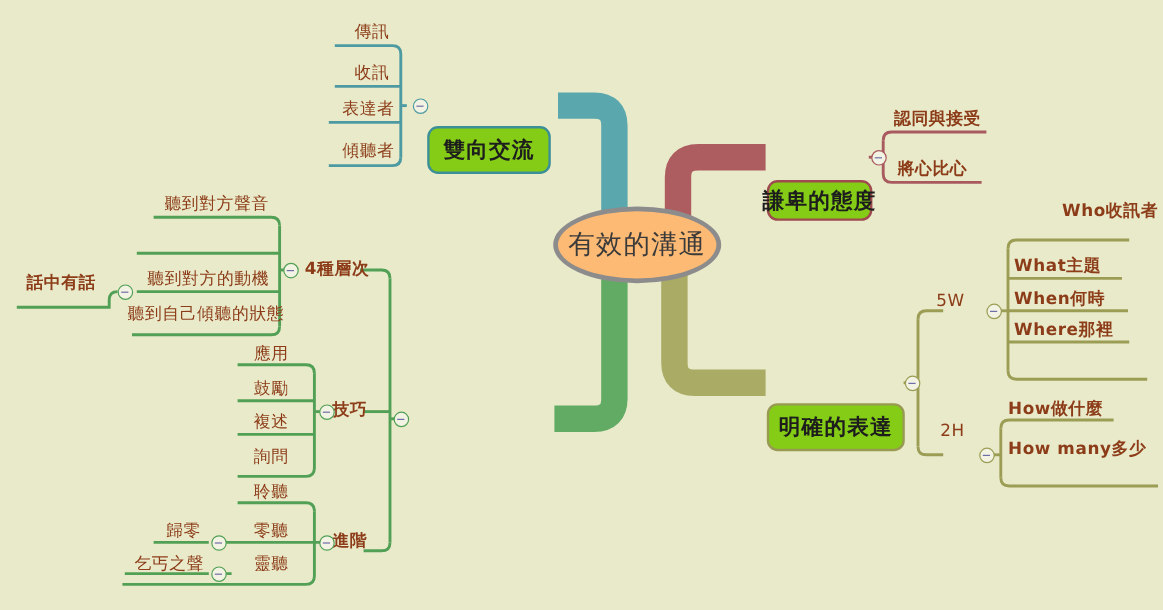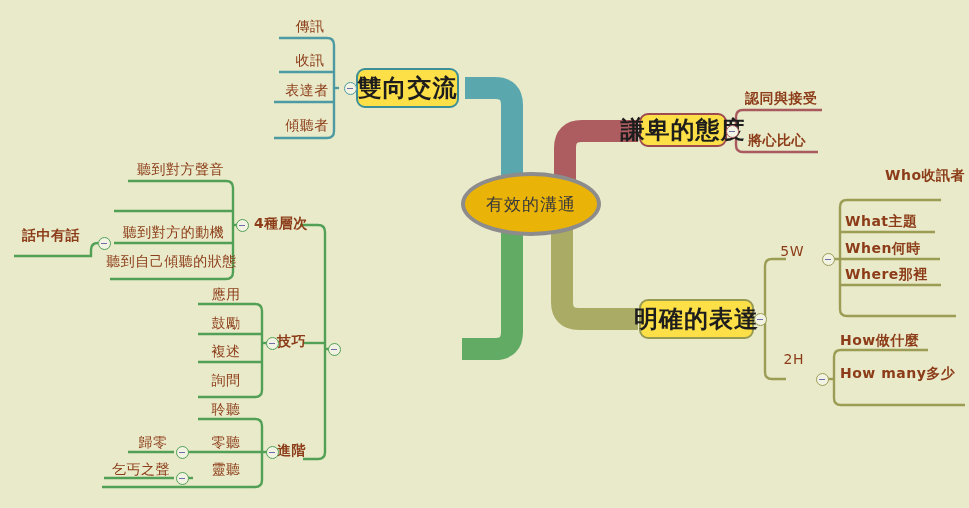--- a/index.html
+++ b/index.html
@@ -30,40 +30,41 @@
   .node {
     position: absolute;
     box-sizing: border-box;
     white-space: nowrap;
   }
   
   .root {
     display: flex;
     align-items: center;
     justify-content: center;
-    background: #eab308;
+    background: #fdba74;
     border: 4px solid #8d8c8c;
     border-radius: 50%;
     color: #3a3a3a;
-    font-size: 17px;
+    font-size: 22px;
     letter-spacing: 1px;
   }
   
   .mainbox {
     display: flex;
     align-items: center;
     justify-content: center;
-    background: #fde047;
+    background: #84cc16;
     border-radius: 9px;
     border-width: 2px;
     border-style: solid;
     color: #1d1d1d;
-    font-size: 24px;
+    font-size: 18px;
     font-weight: bold;
     letter-spacing: 1px;
+    margin-top: 37px;
   }
   .mainbox.teal   { border-color: #3c8f96; }
   .mainbox.maroon { border-color: #9e4a4e; }
   .mainbox.green  { border-color: #4e9b51; }
   .mainbox.olive  { border-color: #989a52; }
   
   .leaf {
     display: flex;
     align-items: center;
     color: #8c3c18;

